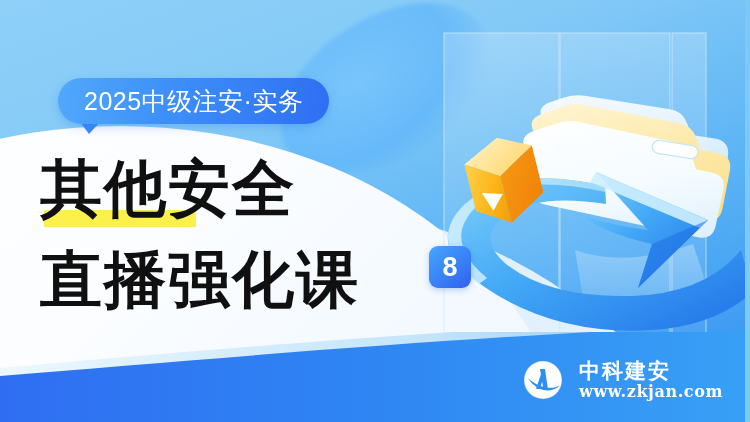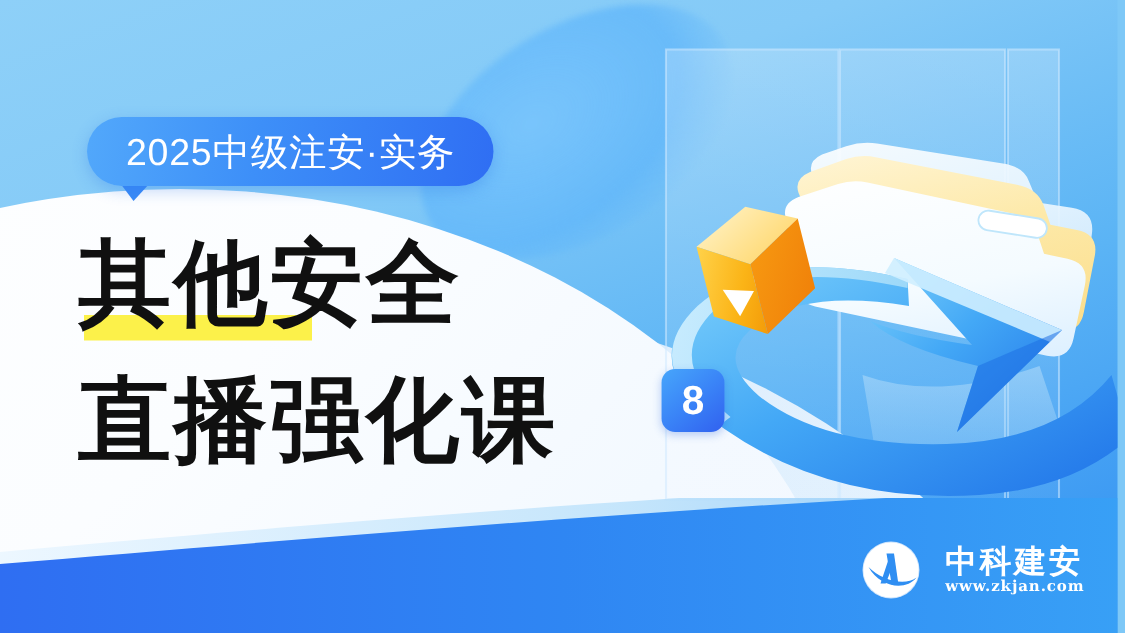--- a/index.html
+++ b/index.html
@@ -67,21 +67,21 @@
   }
   .badge-tail {
     position:absolute; left:80px; top:122px;
     width:0; height:0;
     border-left:9px solid transparent;
     border-right:11px solid transparent;
     border-top:12px solid #3a8bf7;
     z-index:5;
   }
 
-  .headline { position:absolute; left:52px; top:152px; z-index:6; }
+  .headline { position:absolute; left:40px; top:152px; z-index:6; }
   .line { position:relative; display:block; white-space:nowrap; height:74px; }
   .line-text {
     position:relative;
     display:inline-block;
     font-family:"DejaVu Serif","Liberation Serif",serif;
     font-weight:700;
     font-size:62px;
     line-height:74px;
     color:#101010;
     letter-spacing:2px;
@@ -116,21 +116,21 @@
     position:absolute; right:22px; bottom:22px;
     display:flex; align-items:center; gap:16px; z-index:7;
   }
   .logo-mark { width:40px; height:40px; flex:0 0 40px; }
   .logo-txt { display:flex; flex-direction:column; gap:2px; }
   .logo-cn {
     color:#ffffff; font-size:21px; font-weight:700; letter-spacing:2px;
     font-family:"DejaVu Sans","Liberation Sans",sans-serif; line-height:1.05;
   }
   .logo-url {
-    color:#ffffff; font-size:10px; letter-spacing:.6px;
+    color:#ffffff; font-size:16px; letter-spacing:.6px;
     font-family:"DejaVu Serif","Liberation Serif",serif; font-weight:700; line-height:1;
   }
 </style>
 </head>
 <body>
 
 <div id="poster">
 
   <div class="bg-layer bg-ellipse"></div>
   <div class="bg-layer bg-blue-arc"></div>

